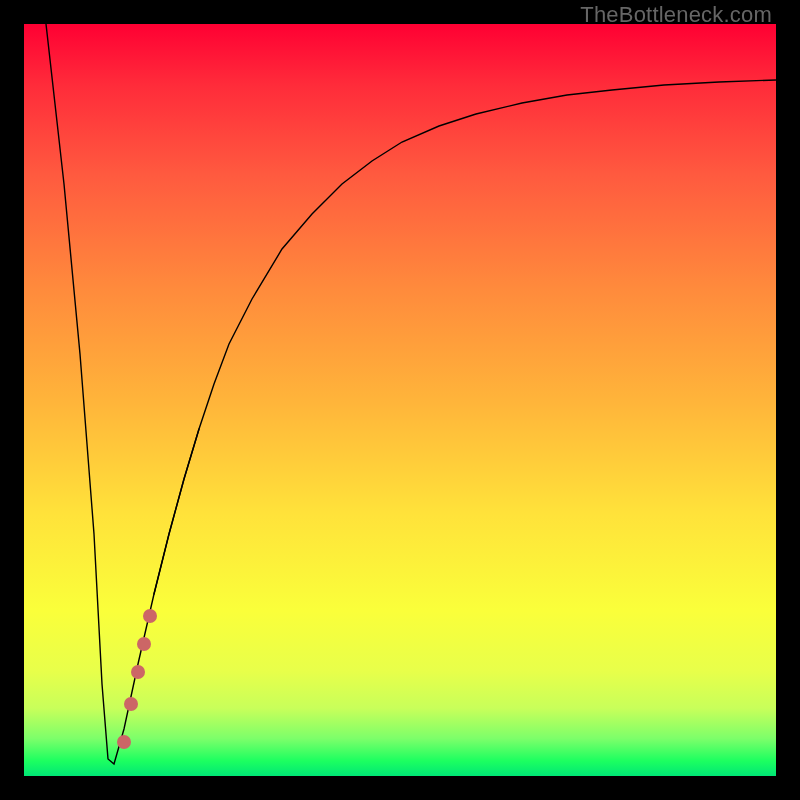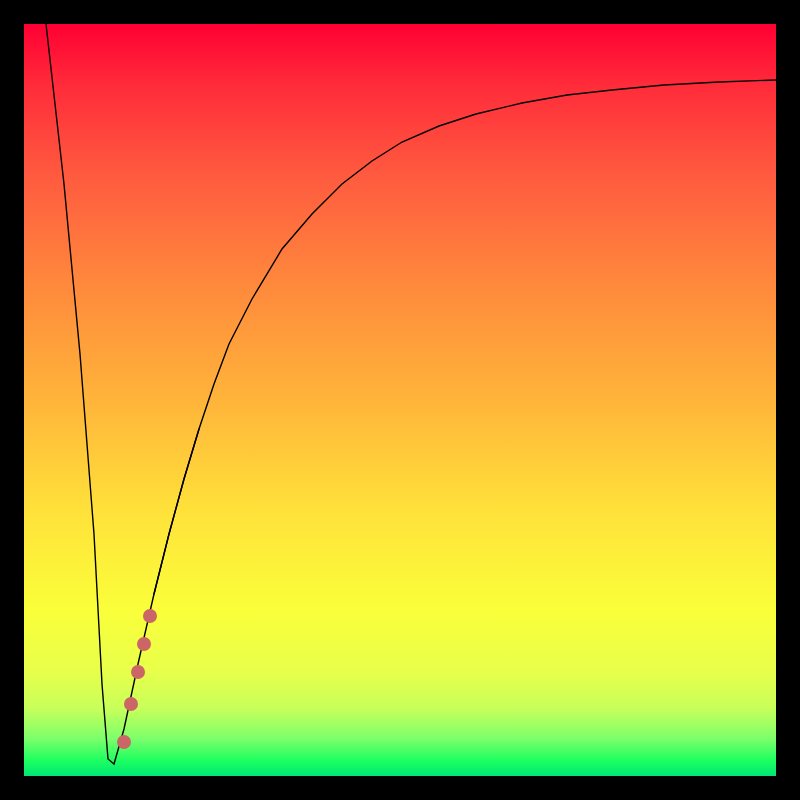--- a/index.html
+++ b/index.html
@@ -74,20 +74,21 @@
   .dot {
     fill: #cc6666;
     stroke: none;
   }
 </style>
 </head>
 <body>
 
 <div class="frame">
 
+  <div class="watermark">TheBottleneck.com</div>
 
   <div class="plot-area">
     <div class="gradient-bg"></div>
 
     <svg class="curve" viewBox="0 0 752 752" preserveAspectRatio="none">
 
       <path d="M 22 0
                L 40 160
                L 56 330
                L 70 510

